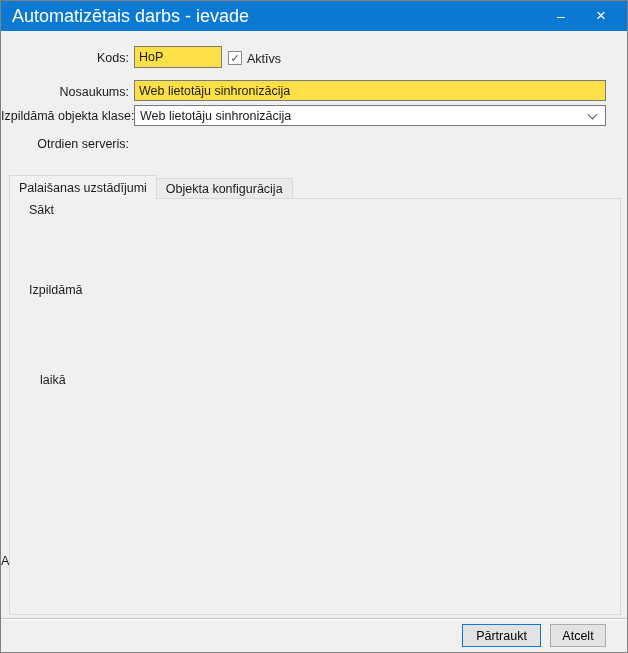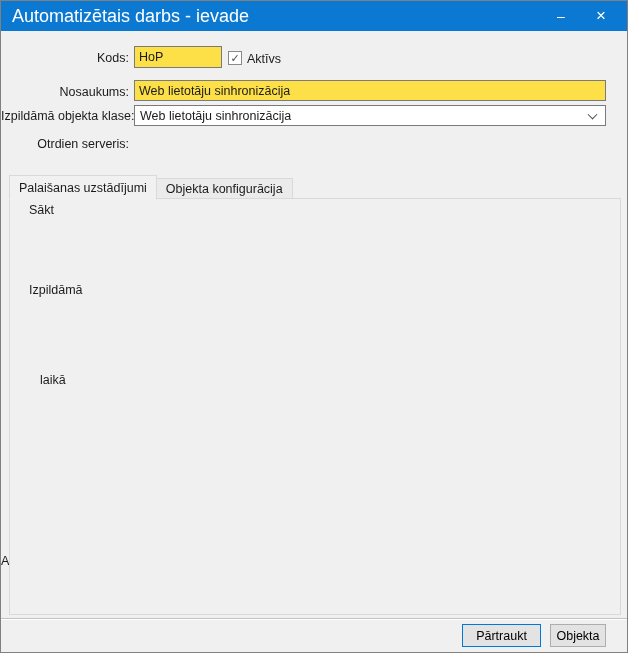--- a/index.html
+++ b/index.html
@@ -217,16 +217,16 @@
     <span>Neatkārtot</span>
     <span class="chev"></span>
   </div>
 
   <div class="sep1"></div>
   <div class="sep2"></div>
   <div class="btn default" style="left:461px;top:623px;width:79px;">
     <span>Pārtraukt</span>
   </div>
   <div class="btn" style="left:549px;top:623px;width:56px;">
-    <span>Objekta</span>
+    <span>Atcelt</span>
   </div>
 
 </div>
 
 </body></html>

